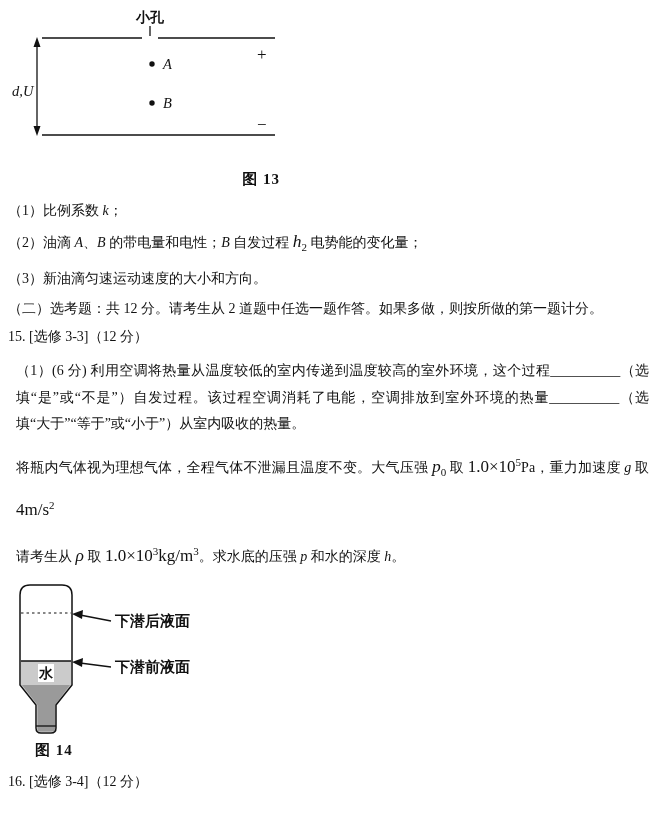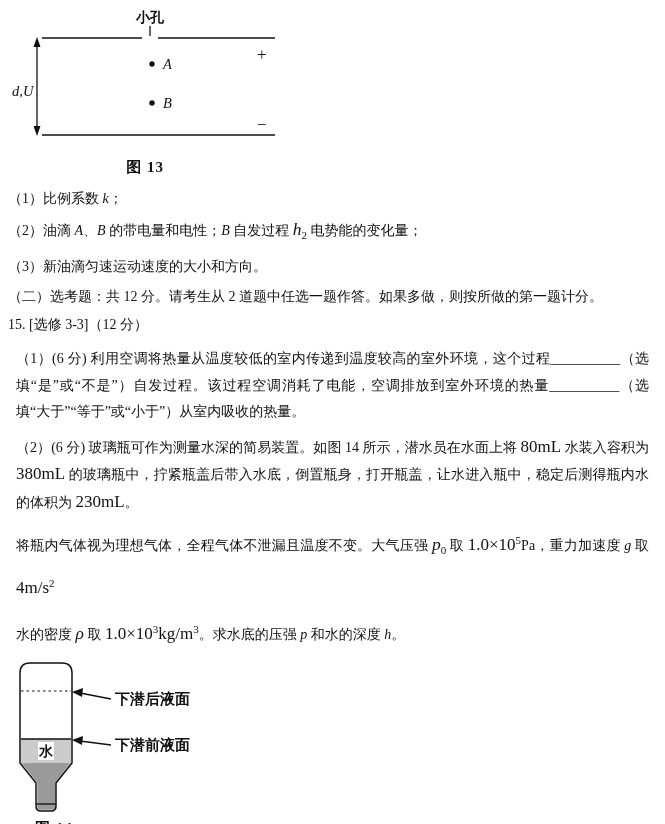--- a/index.html
+++ b/index.html
@@ -20,21 +20,21 @@
   .stroke{stroke:#111;stroke-width:1.3;fill:none;}
   .outline{stroke:#111;stroke-width:1.5;fill:none;}
   .dotted{stroke:#111;stroke-width:1.2;fill:none;stroke-dasharray:2.5 3;}
   .arrow-line{stroke:#111;stroke-width:1.3;fill:none;}
   .head{fill:#111;}
   .dot{fill:#111;}
   .water{fill:#cbcbcb;}
   .water-dark{fill:#9a9a9a;}
   .whitebox{fill:#ffffff;}
   .cap{font-weight:bold;font-size:15px;letter-spacing:1px;}
-  .cap13{width:270px;text-align:center;margin-top:2px;}
+  .cap13{width:270px;text-align:right;margin-top:14px;}
   .cap14{margin:2px 0 0 21px;}
 
   
   .line{line-height:31px;}
   .note{font-weight:normal;line-height:29px;}
   .qtitle{line-height:27px;}
   .q16title{margin-top:8px;}
   .para{line-height:26.5px;text-align:justify;margin:8px;}
   .para.wide{line-height:33px;}
 
@@ -73,23 +73,22 @@
   </figure>
 
   <div class="line"><span>（1）比例系数 </span><span class="i">k</span><span>；</span></div>
   <div class="line"><span>（2）油滴 </span><span class="i">A</span><span>、</span><span class="i">B</span><span> 的带电量和电性；</span><span class="i">B</span><span> 自发过程 </span><span class="bi">h</span><span class="sub">2</span><span> 电势能的变化量；</span></div>
   <div class="line"><span>（3）新油滴匀速运动速度的大小和方向。</span></div>
 
   <div class="note">（二）选考题：共 12 分。请考生从 2 道题中任选一题作答。如果多做，则按所做的第一题计分。</div>
 
   <div class="qtitle">15. [选修 3-3]（12 分）</div>
   <p class="para"><span>（1）(6 分) 利用空调将热量从温度较低的室内传递到温度较高的室外环境，这个过程</span><span class="blank">__________</span><span>（选填“是”或“不是”）自发过程。该过程空调消耗了电能，空调排放到室外环境的热量</span><span class="blank">__________</span><span>（选填“大于”“等于”或“小于”）从室内吸收的热量。</span></p>
-  <p class="para"><span>（2）(6 分) 玻璃瓶可作为测量水深的简易装置。如图 14 所示，潜水员在水面上将 </span><span class="big">80mL</span><span> 水装入容积为 </span><span class="big">380mL</span><span> 的玻璃瓶中，拧紧瓶盖后带入水底，倒置瓶身，打开瓶盖，让水进入瓶中，稳定后测得瓶内水的体积为 </span><span class="big">230mL</span><span>。</span></p>
   <p class="para wide"><span>将瓶内气体视为理想气体，全程气体不泄漏且温度不变。大气压强 </span><span class="bi">p</span><span class="sub">0</span><span> 取 </span><span class="big">1.0×10</span><span class="sup">5</span><span>Pa，重力加速度 </span><span class="i">g</span><span> 取 </span><span class="big">4m/s</span><span class="sup">2</span></p>
-  <p class="para wide"><span>水的密度 </span><span class="bi">ρ</span><span> 取 </span><span class="big">1.0×10</span><span class="sup">3</span><span class="big">kg/m</span><span class="sup">3</span><span>。求水底的压强 </span><span class="i">p</span><span> 和水的深度 </span><span class="i">h</span><span>。</span></p>
+  <p class="para wide"><span>请考生从 </span><span class="bi">ρ</span><span> 取 </span><span class="big">1.0×10</span><span class="sup">3</span><span class="big">kg/m</span><span class="sup">3</span><span>。求水底的压强 </span><span class="i">p</span><span> 和水的深度 </span><span class="i">h</span><span>。</span></p>
 
   <figure class="fig fig14">
     <svg width="250" height="158" viewBox="0 0 250 158">
 
       <path d="M 7 80 L 57 80 L 57 104 L 42 124 L 42 148 Q 42 151 38 151 L 26 151 Q 23 151 23 148 L 23 124 L 7 104 Z" class="water"></path>
 
       <path d="M 8 104 L 56 104 L 41 124 L 41 148 Q 41 150.5 38 150.5 L 26 150.5 Q 23.5 150.5 23.5 148 L 23.5 124 Z" class="water-dark"></path>
 
       <path d="M 16 4 L 48 4 Q 58 4 58 14 L 58 104 L 42 124 L 42 147 Q 42 152 37 152 L 27 152 Q 22 152 22 147 L 22 124 L 6 104 L 6 14 Q 6 4 16 4 Z" class="outline"></path>
 

